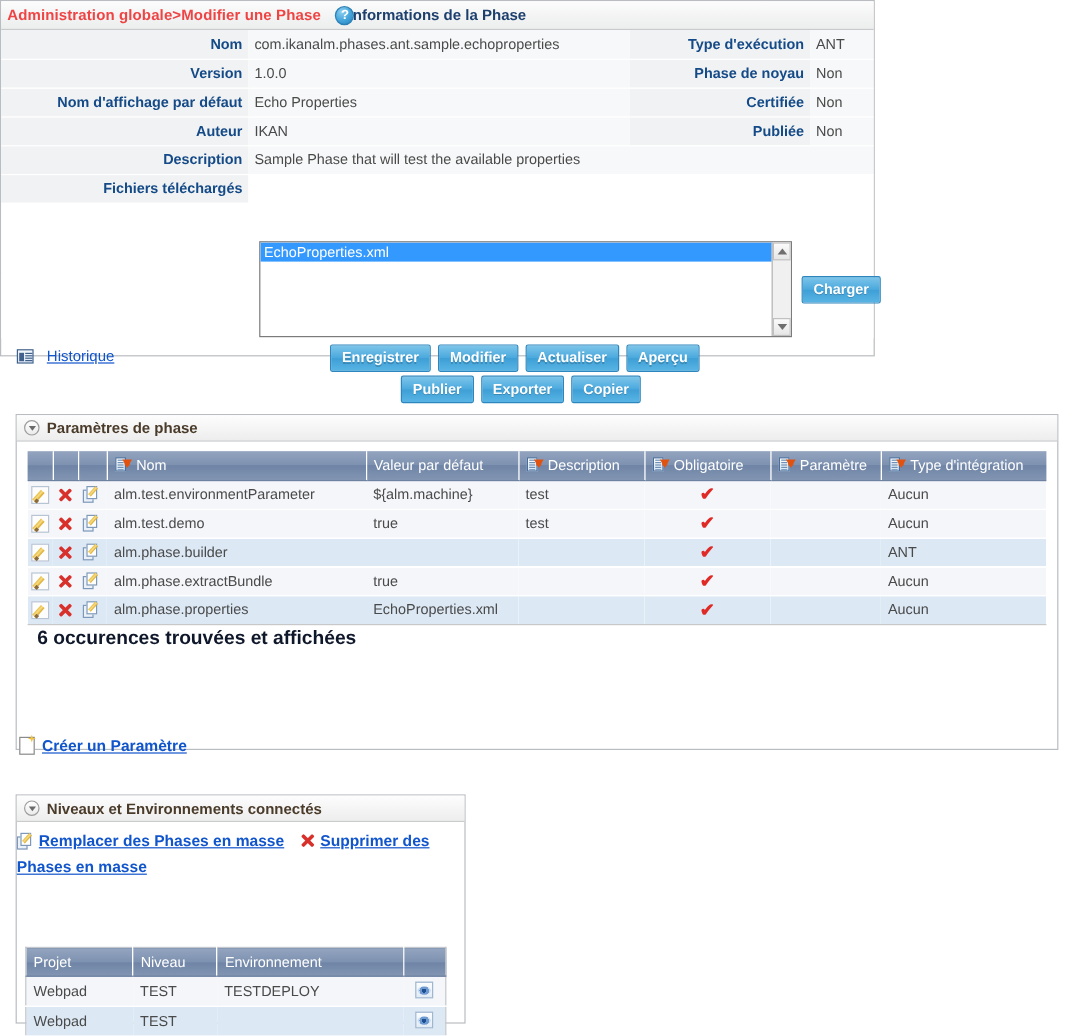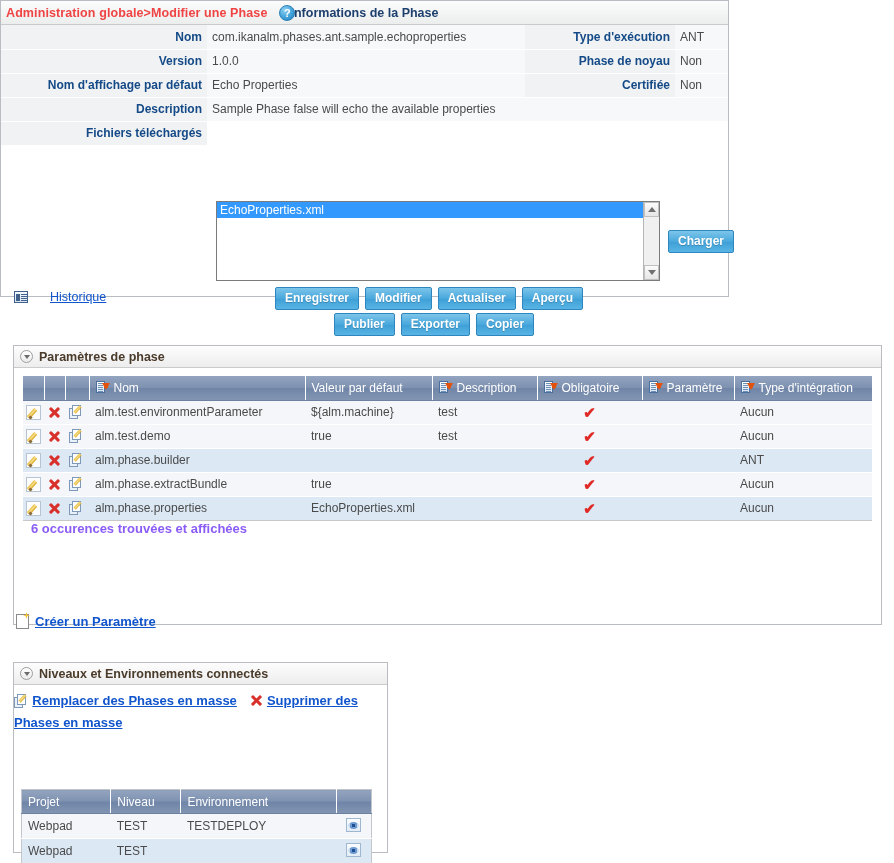--- a/index.html
+++ b/index.html
@@ -150,21 +150,21 @@
     display: flex; gap: 6px;
   }
   #action-buttons-row2 {
     position: absolute; left: 334px; top: 313px;
     display: flex; gap: 6px;
   }
 
   
   #history-link-wrap {
     position: absolute; left: 14px; top: 290px;
-    display: flex; align-items: center; gap: 22px;
+    display: flex; align-items: center; gap: 11px;
   }
   .link {
     color: #1155cc; text-decoration: underline;
     font-size: 12.5px; cursor: pointer;
   }
   .icon-history {
     width: 14px; height: 12px;
     background: linear-gradient(#f3f8fd, #d9e6f3);
     border: 1px solid #41618c;
     box-sizing: border-box;
@@ -326,23 +326,23 @@
     border: 1px solid #9fb6cf; box-sizing: border-box; position: relative;
   }
   .ic-eye::before {
     content: ""; position: absolute; left: 1px; top: 3px;
     width: 11px; height: 7px; border-radius: 50%;
     background: radial-gradient(circle at 50% 50%, #1c4f8f 0 26%, #6f9ad1 27% 60%, #c9dcef 61% 100%);
   }
 
   
   .count-row {
-    height: 25px; display: flex; 
+    height: 25px; display: flex; align-items: center;
     padding-left: 8px;
-    font-size: 13px; font-weight: bold; color: #8b5cf6;
+    font-size: 16px; font-weight: bold; color: #0f172a;
     background: #ffffff;
     border-top: 1px solid #c8c8c8;
     box-sizing: border-box;
   }
 
   
   #create-param-wrap {
     position: absolute; left: 16px; top: 614px;
     display: flex; align-items: center; gap: 6px;
   }
@@ -440,22 +440,28 @@
         <td class="lbl">Phase de noyau</td>
         <td class="val">Non</td>
       </tr>
       <tr>
         <td class="lbl">Nom d'affichage par défaut</td>
         <td class="val">Echo Properties</td>
         <td class="lbl">Certifiée</td>
         <td class="val">Non</td>
       </tr>
       <tr>
+        <td class="lbl">Auteur</td>
+        <td class="val">IKAN</td>
+        <td class="lbl">Publiée</td>
+        <td class="val">Non</td>
+      </tr>
+      <tr>
         <td class="lbl">Description</td>
-        <td class="val" colspan="3">Sample Phase false will echo the available properties</td>
+        <td class="val" colspan="3">Sample Phase that will test the available properties</td>
       </tr>
       <tr>
         <td class="lbl" style="vertical-align:top;padding-top:4px;padding-left:44px;">Fichiers téléchargés</td>
         <td class="blank" colspan="3"></td>
       </tr>
       <tr>
           <td class="blank" colspan="4" style="height:58px"></td>
         </tr>
       <tr>
           <td class="blank" colspan="4" style="height:55px"></td>

